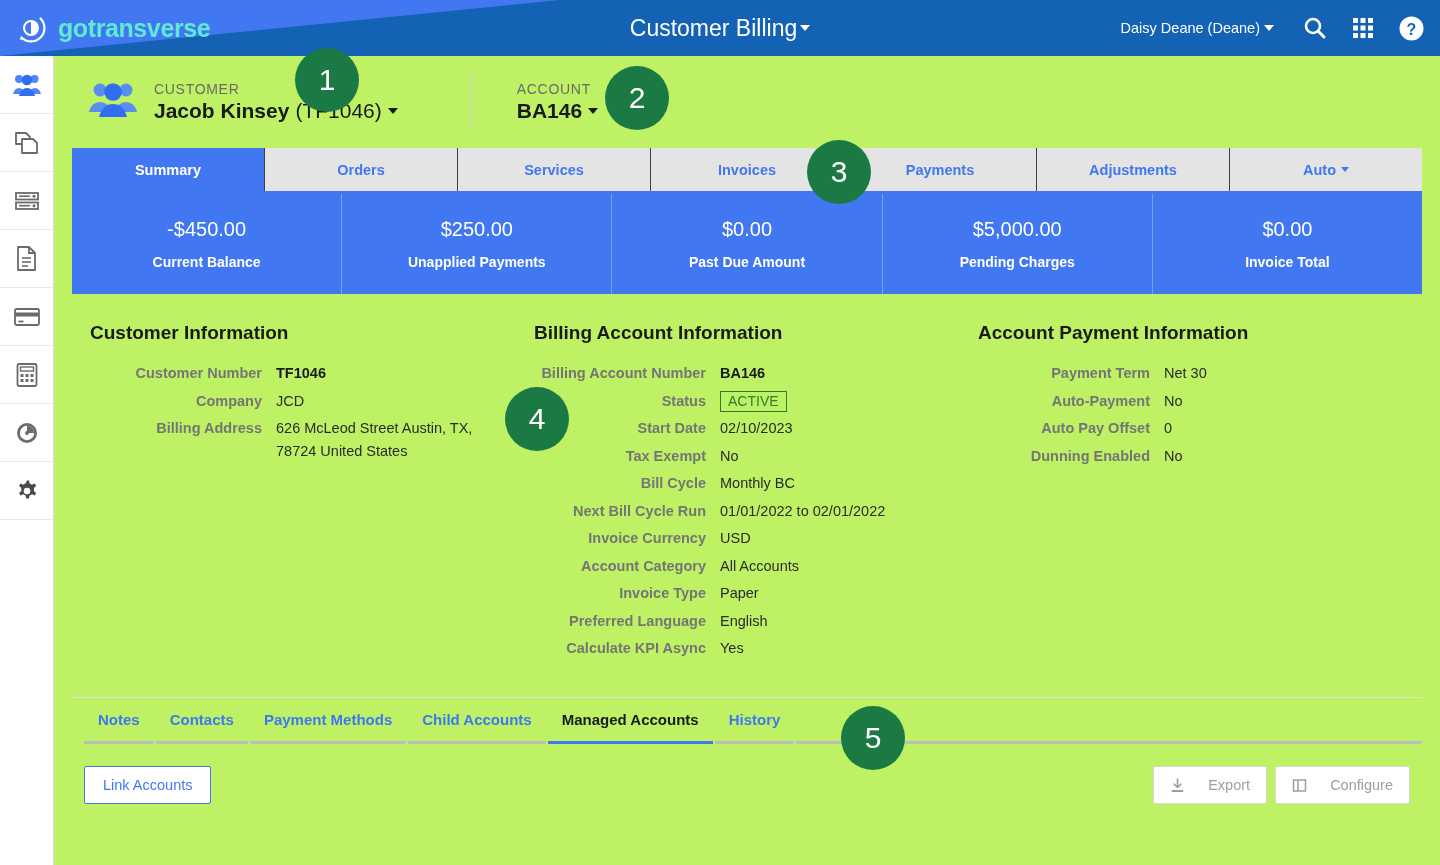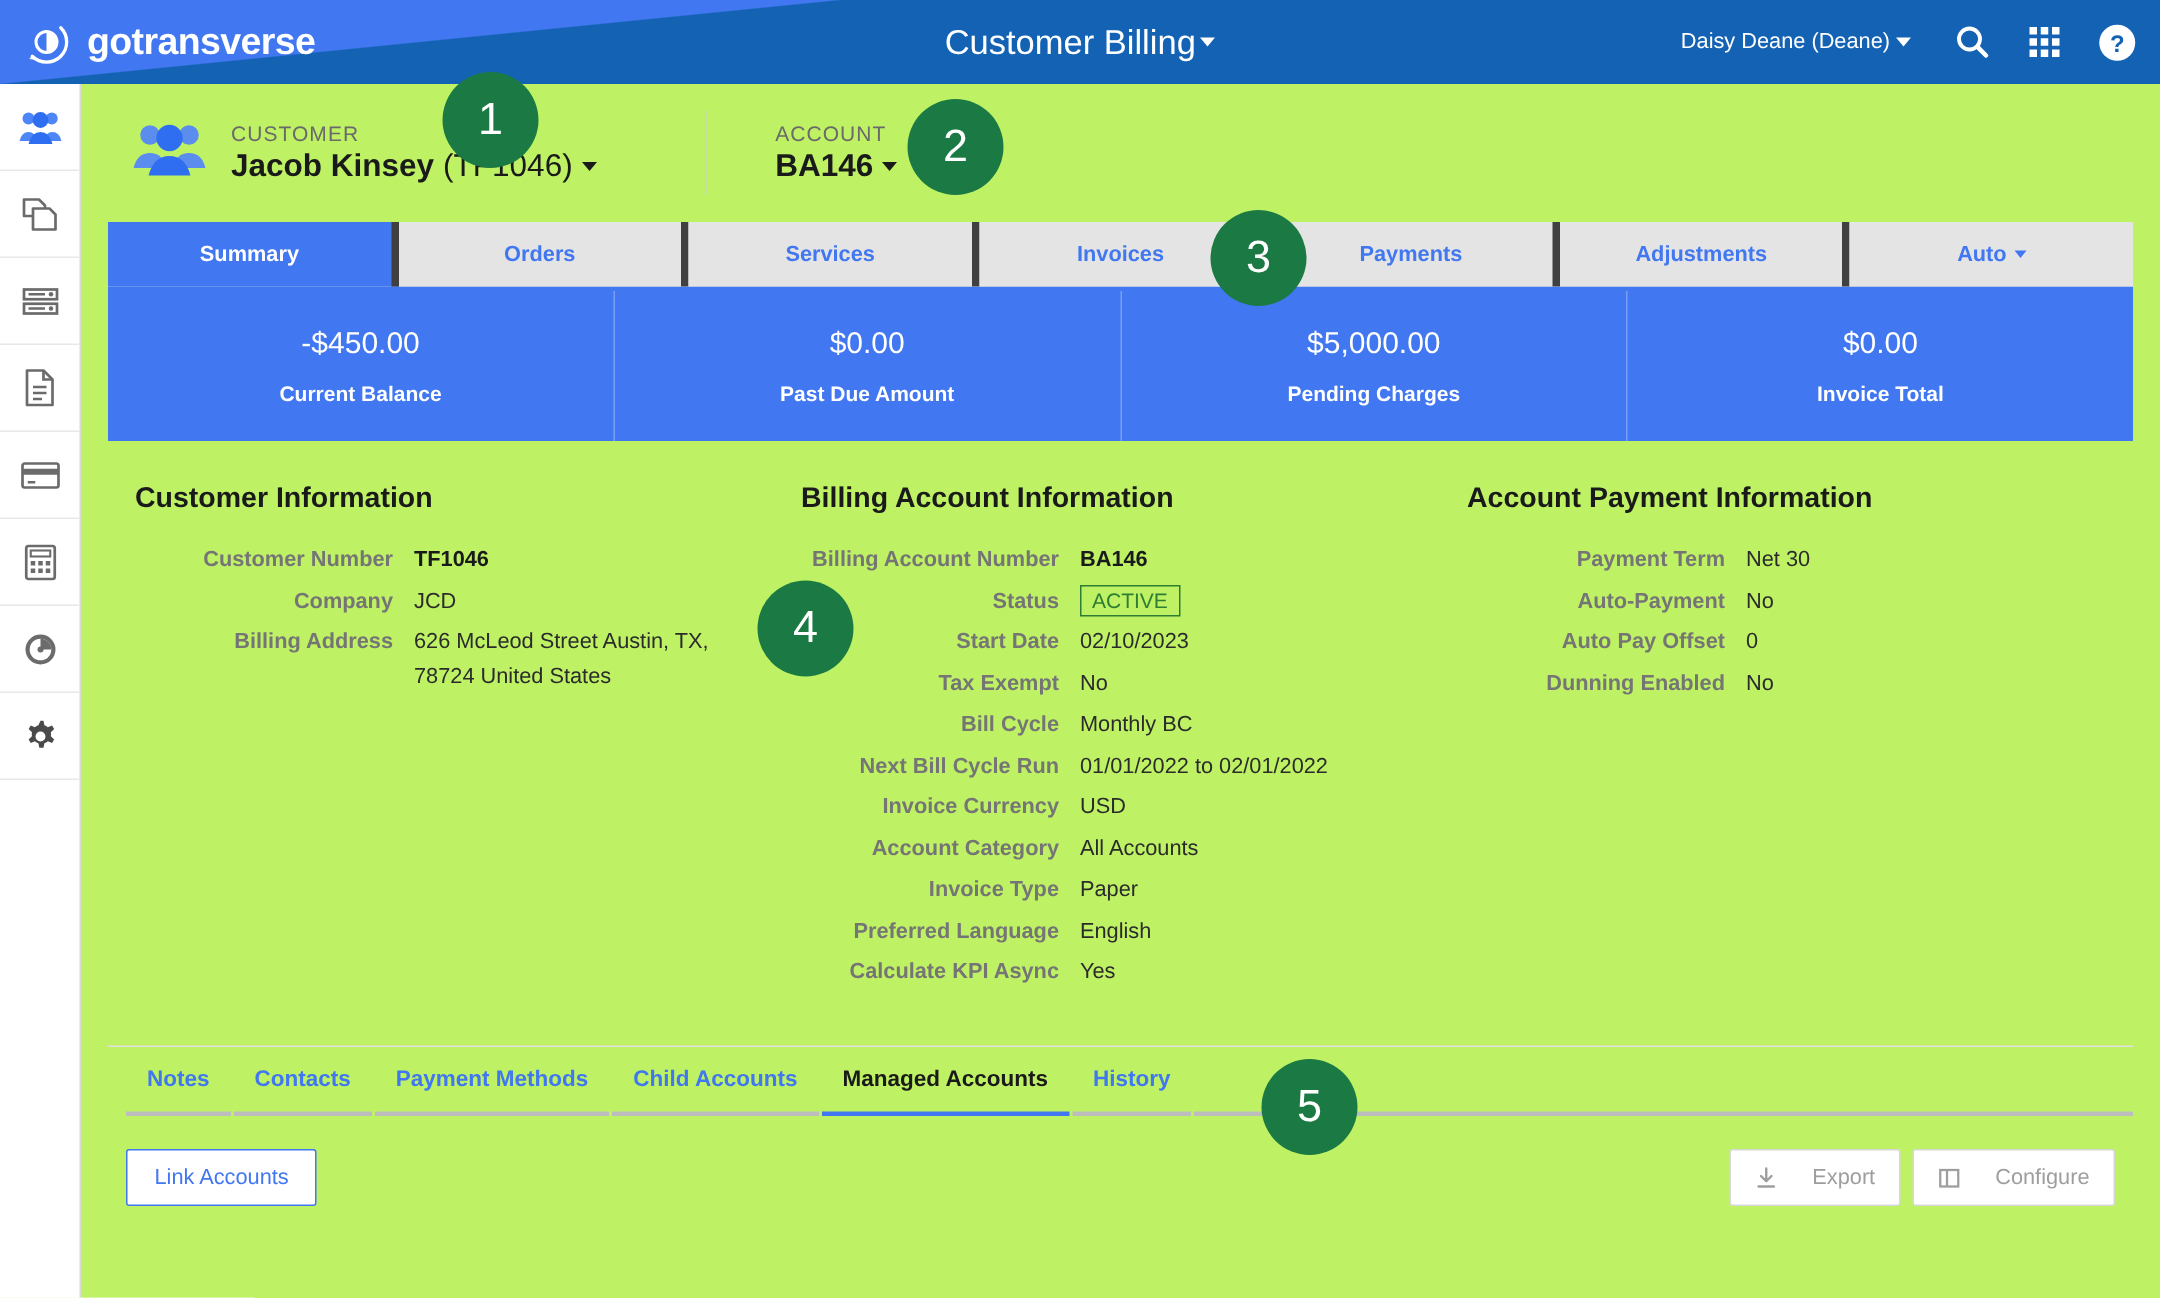--- a/index.html
+++ b/index.html
@@ -18,21 +18,21 @@
   .topbar-diag {
     position: absolute; top: 0; left: 0; width: 560px; height: 56px;
     background: linear-gradient(to bottom right, #4177f0 0%, #4177f0 49.6%, #1462b4 50.4%, #1462b4 100%);
   }
   .brand {
     position: absolute; left: 14px; top: 0; height: 56px;
     display: flex; align-items: center; gap: 10px; z-index: 4;
   }
   .brand-logo { width: 34px; height: 34px; display: block; }
   .brand-name {
-    color: #ffffff; font-size: 25px; font-weight: bold; letter-spacing: -0.4px;
+    color: #5eead4; font-size: 25px; font-weight: bold; letter-spacing: -0.4px;
   }
   .app-title {
     position: absolute; left: 0; right: 0; top: 0; height: 56px;
     display: flex; align-items: center; justify-content: center;
     z-index: 3; pointer-events: none;
   }
   .app-title-inner {
     display: flex; align-items: center; gap: 3px;
     color: #ffffff; font-size: 23px; pointer-events: auto; cursor: pointer;
   }
@@ -93,21 +93,21 @@
   }
 
   
   .tabs {
     display: flex; height: 46px; margin: 0 18px;
     border-bottom: 3px solid #4177f0; background: #e4e4e4;
   }
   .tab {
     flex: 1; display: flex; align-items: center; justify-content: center;
     font-size: 14.5px; font-weight: bold; color: #4177f0;
-    border-right: 5px solid #404040; cursor: pointer; background: #e4e4e4;
+    border-right: 1px solid #404040; cursor: pointer; background: #e4e4e4;
   }
   .tab:last-child { border-right: none; }
   .tab.active { background: #4177f0; color: #ffffff; }
   .tab .caret-down { color: #4177f0; margin-left: 5px;
     border-top-width: 5px; border-left-width: 4px; border-right-width: 4px; }
 
   
   .kpis {
     display: flex; height: 100px; margin: 0 18px; background: #4177f0;
   }
@@ -371,20 +371,24 @@
       <i class="caret-down"></i>
     </div>
   </div>
 
   <div class="kpis">
     <div class="kpi">
       <div class="kpi-value">-$450.00</div>
       <div class="kpi-label">Current Balance</div>
     </div>
     <div class="kpi">
+      <div class="kpi-value">$250.00</div>
+      <div class="kpi-label">Unapplied Payments</div>
+    </div>
+    <div class="kpi">
       <div class="kpi-value">$0.00</div>
       <div class="kpi-label">Past Due Amount</div>
     </div>
     <div class="kpi">
       <div class="kpi-value">$5,000.00</div>
       <div class="kpi-label">Pending Charges</div>
     </div>
     <div class="kpi">
       <div class="kpi-value">$0.00</div>
       <div class="kpi-label">Invoice Total</div>

